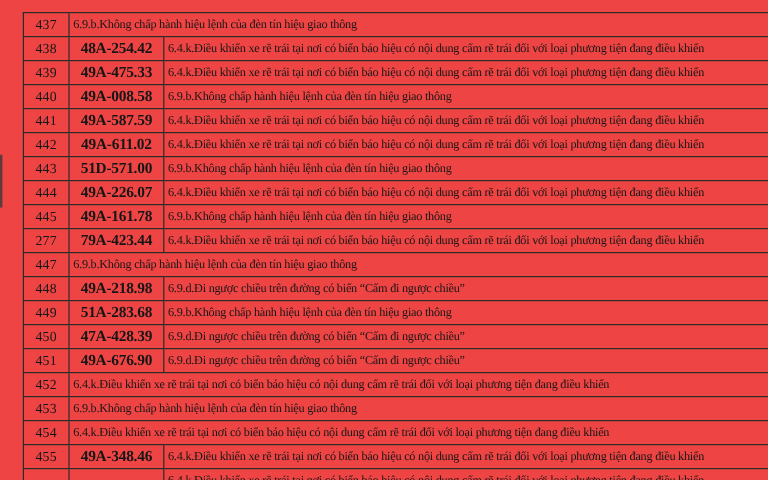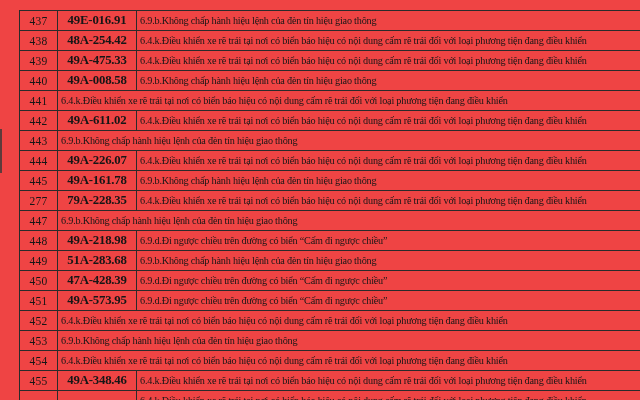--- a/index.html
+++ b/index.html
@@ -62,64 +62,65 @@
   }
 </style>
 </head>
 <body>
 
 <div class="page">
   <div class="scan-mark"></div>
   <div class="vtable">
       <div class="row">
         <div class="cell cell-no">437</div>
-        <div class="cell cell-plate">49E-016.91</div>
         <div class="cell cell-violation">6.9.b.Không chấp hành hiệu lệnh của đèn tín hiệu giao thông</div>
       </div>
       <div class="row">
         <div class="cell cell-no">438</div>
         <div class="cell cell-plate">48A-254.42</div>
         <div class="cell cell-violation">6.4.k.Điều khiển xe rẽ trái tại nơi có biển báo hiệu có nội dung cấm rẽ trái đối với loại phương tiện đang điều khiển</div>
       </div>
       <div class="row">
         <div class="cell cell-no">439</div>
         <div class="cell cell-plate">49A-475.33</div>
         <div class="cell cell-violation">6.4.k.Điều khiển xe rẽ trái tại nơi có biển báo hiệu có nội dung cấm rẽ trái đối với loại phương tiện đang điều khiển</div>
       </div>
       <div class="row">
         <div class="cell cell-no">440</div>
         <div class="cell cell-plate">49A-008.58</div>
         <div class="cell cell-violation">6.9.b.Không chấp hành hiệu lệnh của đèn tín hiệu giao thông</div>
       </div>
       <div class="row">
         <div class="cell cell-no">441</div>
+        <div class="cell cell-plate">49A-587.59</div>
         <div class="cell cell-violation">6.4.k.Điều khiển xe rẽ trái tại nơi có biển báo hiệu có nội dung cấm rẽ trái đối với loại phương tiện đang điều khiển</div>
       </div>
       <div class="row">
         <div class="cell cell-no">442</div>
         <div class="cell cell-plate">49A-611.02</div>
         <div class="cell cell-violation">6.4.k.Điều khiển xe rẽ trái tại nơi có biển báo hiệu có nội dung cấm rẽ trái đối với loại phương tiện đang điều khiển</div>
       </div>
       <div class="row">
         <div class="cell cell-no">443</div>
+        <div class="cell cell-plate">51D-571.00</div>
         <div class="cell cell-violation">6.9.b.Không chấp hành hiệu lệnh của đèn tín hiệu giao thông</div>
       </div>
       <div class="row">
         <div class="cell cell-no">444</div>
         <div class="cell cell-plate">49A-226.07</div>
         <div class="cell cell-violation">6.4.k.Điều khiển xe rẽ trái tại nơi có biển báo hiệu có nội dung cấm rẽ trái đối với loại phương tiện đang điều khiển</div>
       </div>
       <div class="row">
         <div class="cell cell-no">445</div>
         <div class="cell cell-plate">49A-161.78</div>
         <div class="cell cell-violation">6.9.b.Không chấp hành hiệu lệnh của đèn tín hiệu giao thông</div>
       </div>
       <div class="row">
         <div class="cell cell-no">277</div>
-        <div class="cell cell-plate">79A-228.35</div>
+        <div class="cell cell-plate">79A-423.44</div>
         <div class="cell cell-violation">6.4.k.Điều khiển xe rẽ trái tại nơi có biển báo hiệu có nội dung cấm rẽ trái đối với loại phương tiện đang điều khiển</div>
       </div>
       <div class="row">
         <div class="cell cell-no">447</div>
         <div class="cell cell-violation">6.9.b.Không chấp hành hiệu lệnh của đèn tín hiệu giao thông</div>
       </div>
       <div class="row">
         <div class="cell cell-no">448</div>
         <div class="cell cell-plate">49A-218.98</div>
         <div class="cell cell-violation">6.9.d.Đi ngược chiều trên đường có biển “Cấm đi ngược chiều”</div>
@@ -129,21 +130,21 @@
         <div class="cell cell-plate">51A-283.68</div>
         <div class="cell cell-violation">6.9.b.Không chấp hành hiệu lệnh của đèn tín hiệu giao thông</div>
       </div>
       <div class="row">
         <div class="cell cell-no">450</div>
         <div class="cell cell-plate">47A-428.39</div>
         <div class="cell cell-violation">6.9.d.Đi ngược chiều trên đường có biển “Cấm đi ngược chiều”</div>
       </div>
       <div class="row">
         <div class="cell cell-no">451</div>
-        <div class="cell cell-plate">49A-573.95</div>
+        <div class="cell cell-plate">49A-676.90</div>
         <div class="cell cell-violation">6.9.d.Đi ngược chiều trên đường có biển “Cấm đi ngược chiều”</div>
       </div>
       <div class="row">
         <div class="cell cell-no">452</div>
         <div class="cell cell-violation">6.4.k.Điều khiển xe rẽ trái tại nơi có biển báo hiệu có nội dung cấm rẽ trái đối với loại phương tiện đang điều khiển</div>
       </div>
       <div class="row">
         <div class="cell cell-no">453</div>
         <div class="cell cell-violation">6.9.b.Không chấp hành hiệu lệnh của đèn tín hiệu giao thông</div>
       </div>

